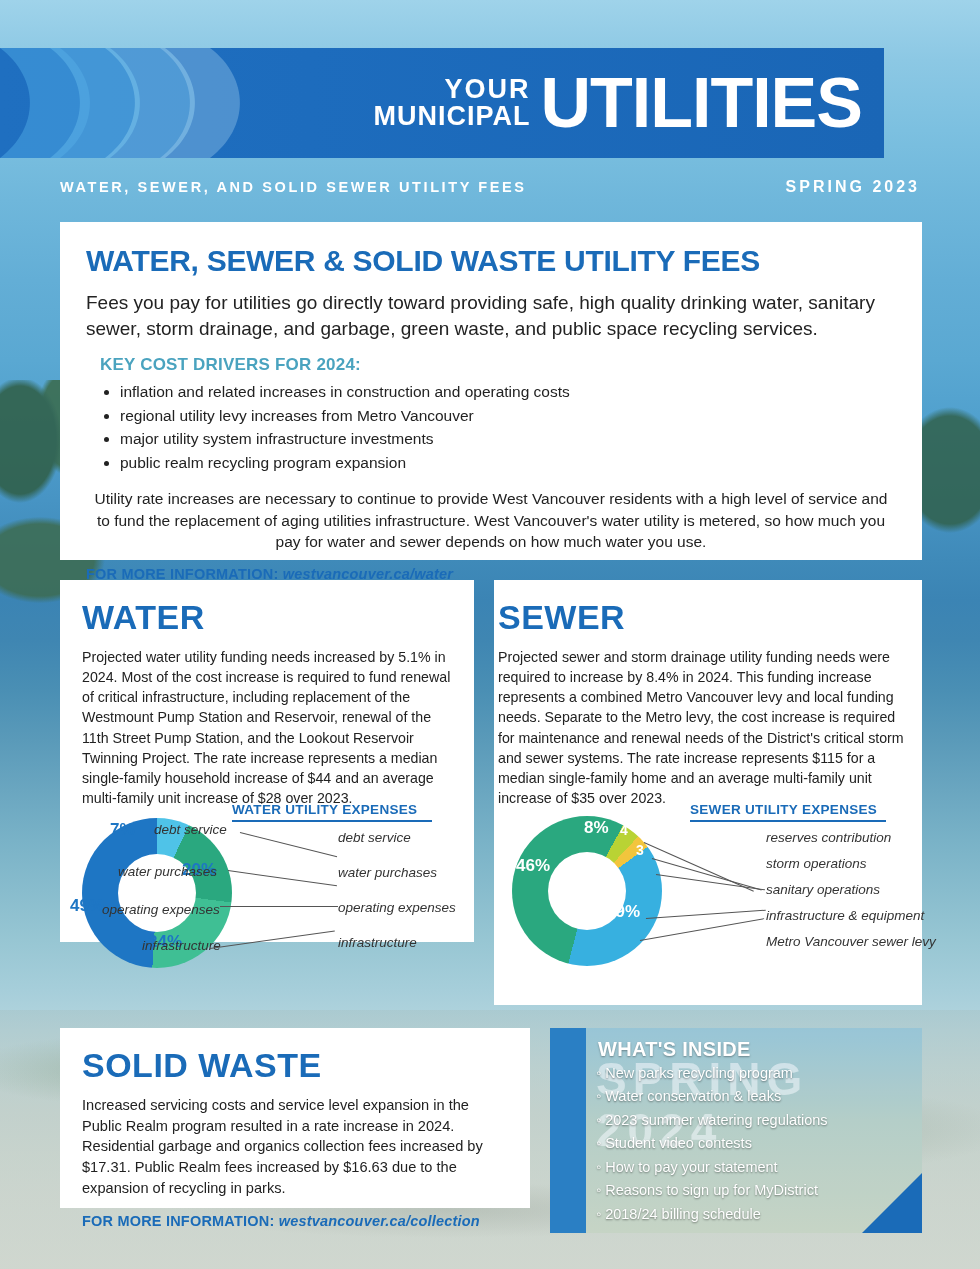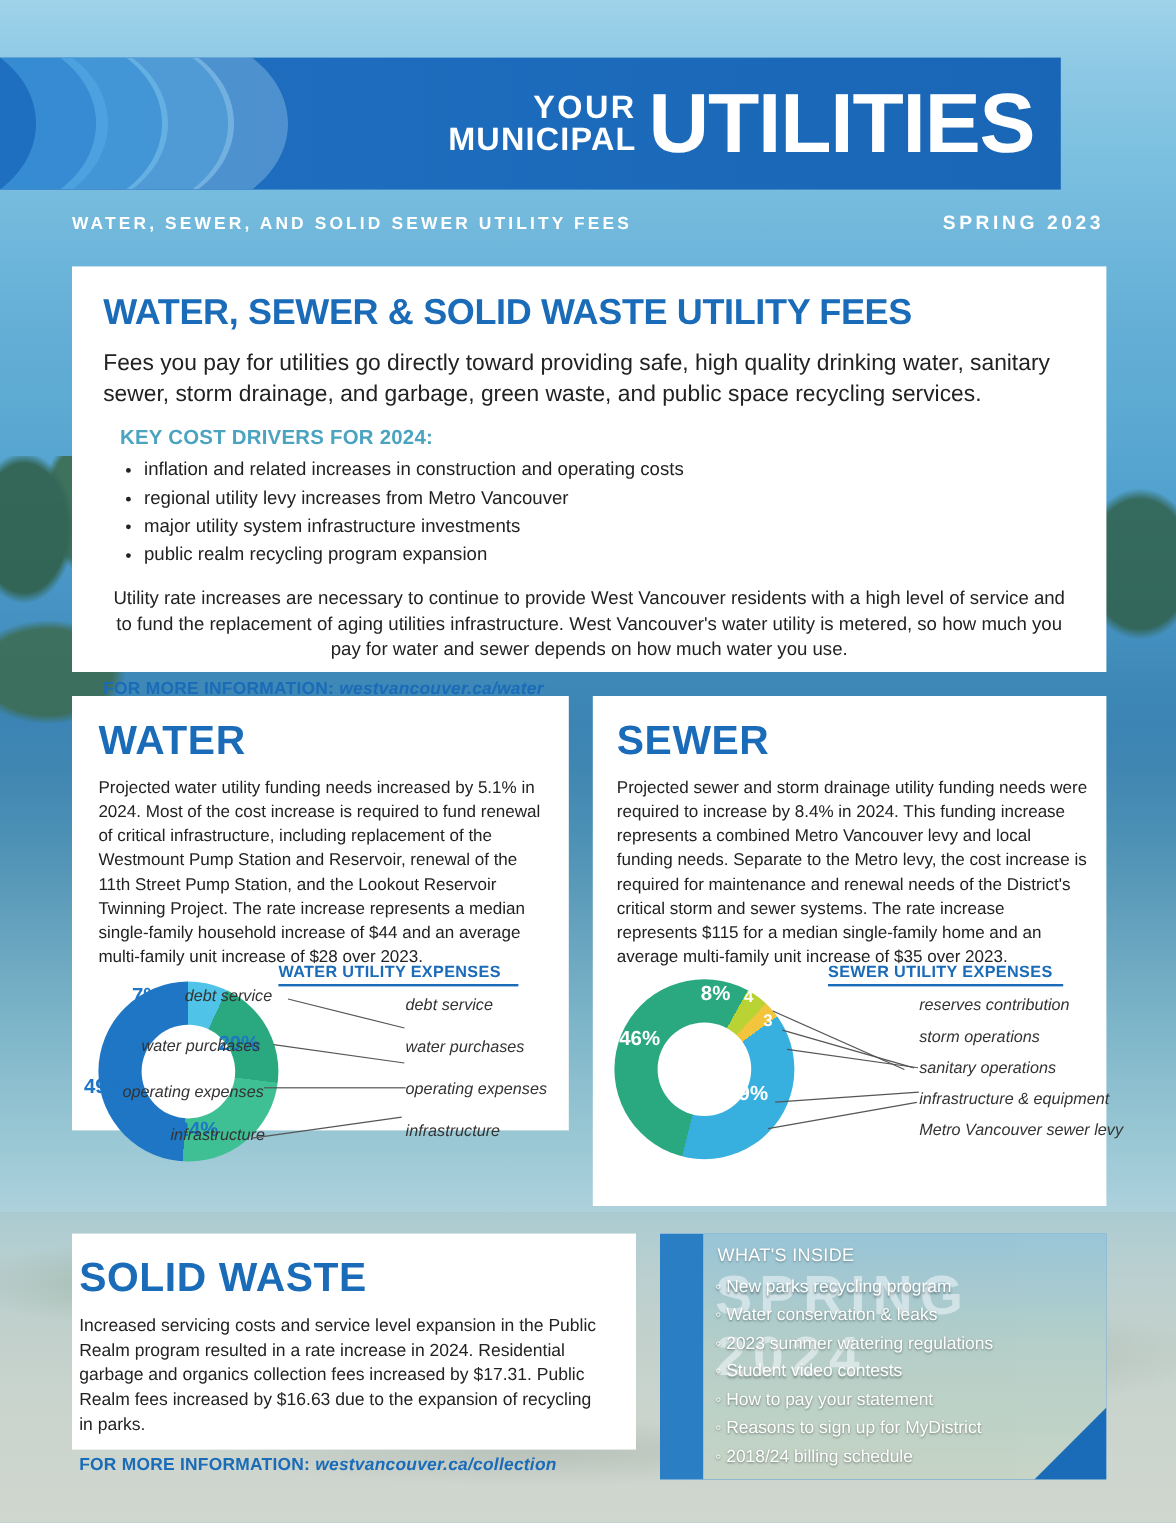--- a/index.html
+++ b/index.html
@@ -105,22 +105,22 @@
   }
   .lead { margin:0 0 14px 0; color:#222; font-size:19px; line-height:1.35; }
   .drivers-title { color:#4aa3bf; font-size:17px; font-weight:bold; margin:4px 0 6px 14px; letter-spacing:.2px;}
   ul.drivers { margin:0 0 14px 0; padding-left:34px; color:#222; font-size:15.5px; line-height:1.45; }
   ul.drivers li { margin:0 0 1px 0; }
   .para { margin:0 0 14px 0; color:#222; font-size:15.5px; line-height:1.38;text-align:center; }
   .moreinfo { color:#1a6bb8; font-size:14.5px; font-weight:bold; letter-spacing:.2px; }
   .moreinfo i { font-style:italic; }
 
   .card-water { left:60px; top:580px; width:414px; height:362px; padding:18px 20px 0 22px; }
-  .card-sewer { left:494px; top:580px; width:428px; height:425px; padding:18px 16px 0 20px; }
-  .card-solid { left:60px; top:1028px; width:470px; height:180px; padding:18px 22px 0 6px; }
+  .card-sewer { left:494px; top:580px; width:428px; height:425px; padding:18px 16px 0 4px; }
+  .card-solid { left:60px; top:1028px; width:470px; height:180px; padding:18px 22px 0 22px; }
   .card-inside { left:550px; top:1028px; width:372px; height:205px; }
 
   h2.col-title { margin:0 0 10px 0; color:#1a6bb8; font-size:34px; font-weight:bold; letter-spacing:.5px; }
   .col-body { color:#222; font-size:14.2px; line-height:1.42; margin:0; }
 
   
   .chart-area { position:absolute; }
   .donut { position:absolute; border-radius:50%; }
   .donut .hole {
     position:absolute; border-radius:50%; background:#fff;
@@ -154,21 +154,21 @@
   .inside-photo:after{
     content:"SPRING 2024";
     position:absolute; left:10px; top:26px; width:340px;
     color:rgba(255,255,255,.55); font-size:46px; font-weight:bold; letter-spacing:6px; line-height:1.1;
   }
   .inside-corner {
     position:absolute; right:0; bottom:0; width:0; height:0;
     border-left:60px solid transparent; border-bottom:60px solid #1a6bb8;
   }
   .inside-label {
-    position:absolute; left:48px; top:10px; color:#fff; font-size:15px; font-weight:normal; letter-spacing:.3px;
+    position:absolute; left:48px; top:10px; color:#fff; font-size:20px; font-weight:bold; letter-spacing:.3px;
     text-shadow:0 1px 2px rgba(0,0,0,.35);
   }
   ul.inside-list {
     position:absolute; left:46px; top:34px; margin:0; padding:0; list-style:none;
   }
   ul.inside-list li {
     color:#fff; font-size:14.5px; line-height:1.62; text-shadow:0 1px 2px rgba(0,0,0,.45);
   }
   ul.inside-list li:before { content:"\25E6  "; }
 </style>

